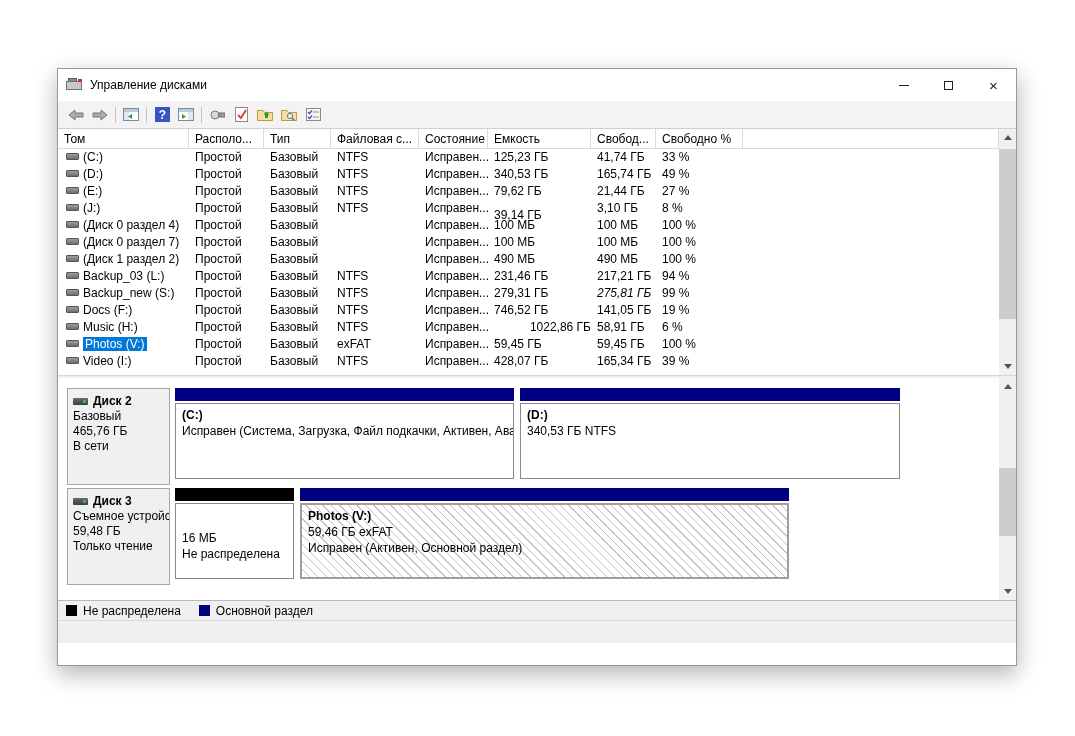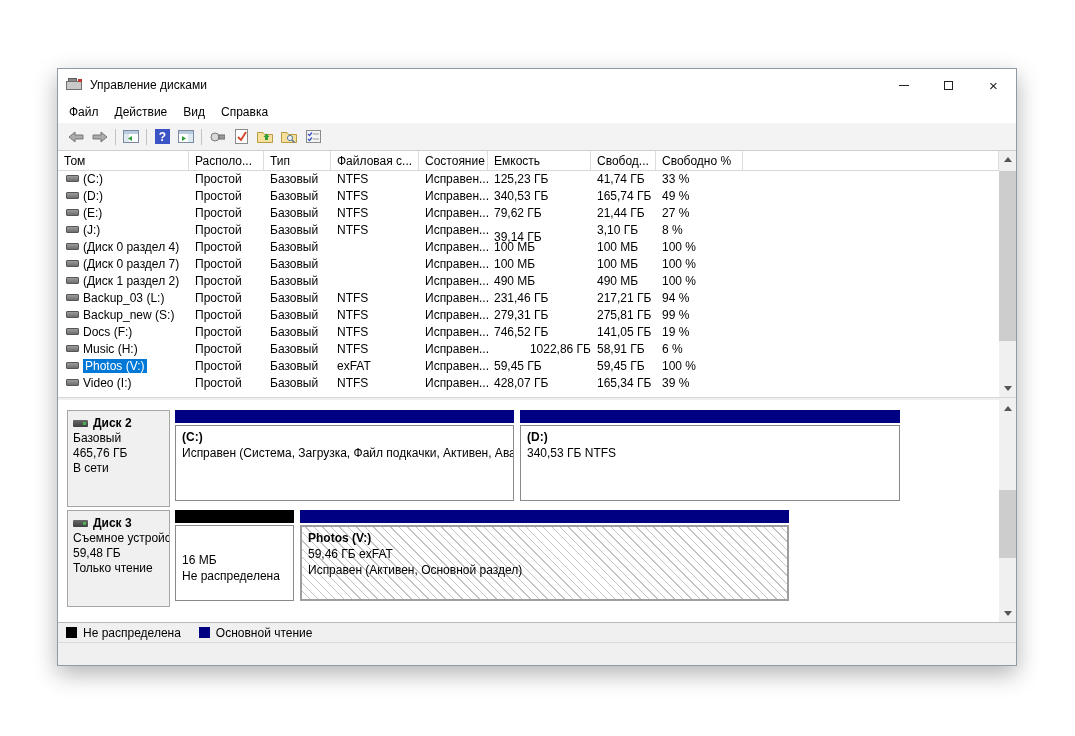--- a/index.html
+++ b/index.html
@@ -84,26 +84,20 @@
         <span class="glyph-min"></span>
       </span>
     <span class="win-btn">
         <span class="glyph-max"></span>
       </span>
     <span class="win-btn">
         <span class="glyph-close">×</span>
       </span>
   </div>
 
-  <div class="menubar">
-    <span class="menu-item">Файл</span>
-    <span class="menu-item">Действие</span>
-    <span class="menu-item">Вид</span>
-    <span class="menu-item">Справка</span>
-  </div>
 
   <div class="toolbar">
     <span class="tb-btn">
       <svg width="16" height="12">
           <path d="M7 1 L1 6 L7 11 L7 8 L15 8 L15 4 L7 4 Z" fill="#ababab" stroke="#777"></path>
         </svg>
     </span>
     <span class="tb-btn">
       <svg width="16" height="12">
           <path d="M9 1 L15 6 L9 11 L9 8 L1 8 L1 4 L9 4 Z" fill="#ababab" stroke="#777"></path>
@@ -263,21 +257,21 @@
           <div class="lv-cell" style="width: 65px;">217,21 ГБ</div>
           <div class="lv-cell" style="width: 87px;">94 %</div>
         </div>
         <div class="lv-row">
           <div class="lv-cell" style="width: 131px;"><span class="vol-ico"></span><span>Backup_new (S:)</span></div>
           <div class="lv-cell" style="width: 75px;">Простой</div>
           <div class="lv-cell" style="width: 67px;">Базовый</div>
           <div class="lv-cell" style="width: 88px;">NTFS</div>
           <div class="lv-cell" style="width: 69px;">Исправен...</div>
           <div class="lv-cell" style="width: 103px;">279,31 ГБ</div>
-          <div class="lv-cell" style="width: 65px;">275,81 ГБ</div>
+          <div class="lv-cell" style="width: 65px; font-style: italic;">275,81 ГБ</div>
           <div class="lv-cell" style="width: 87px;">99 %</div>
         </div>
         <div class="lv-row">
           <div class="lv-cell" style="width: 131px;"><span class="vol-ico"></span><span>Docs (F:)</span></div>
           <div class="lv-cell" style="width: 75px;">Простой</div>
           <div class="lv-cell" style="width: 67px;">Базовый</div>
           <div class="lv-cell" style="width: 88px;">NTFS</div>
           <div class="lv-cell" style="width: 69px;">Исправен...</div>
           <div class="lv-cell" style="width: 103px;">746,52 ГБ</div>
           <div class="lv-cell" style="width: 65px;">141,05 ГБ</div>
@@ -396,17 +390,17 @@
     </div>
   </div>
 
   <div class="legendbar">
       <span class="legend-item">
         <span class="legend-swatch" style="background: rgb(0, 0, 0);"></span>
         <span>Не распределена</span>
       </span>
       <span class="legend-item">
         <span class="legend-swatch" style="background: rgb(0, 0, 130);"></span>
-        <span>Основной чтение</span>
+        <span>Основной раздел</span>
       </span>
     </div>
   <div class="bottomstrip"></div>
 </div>
 
 </body></html>

